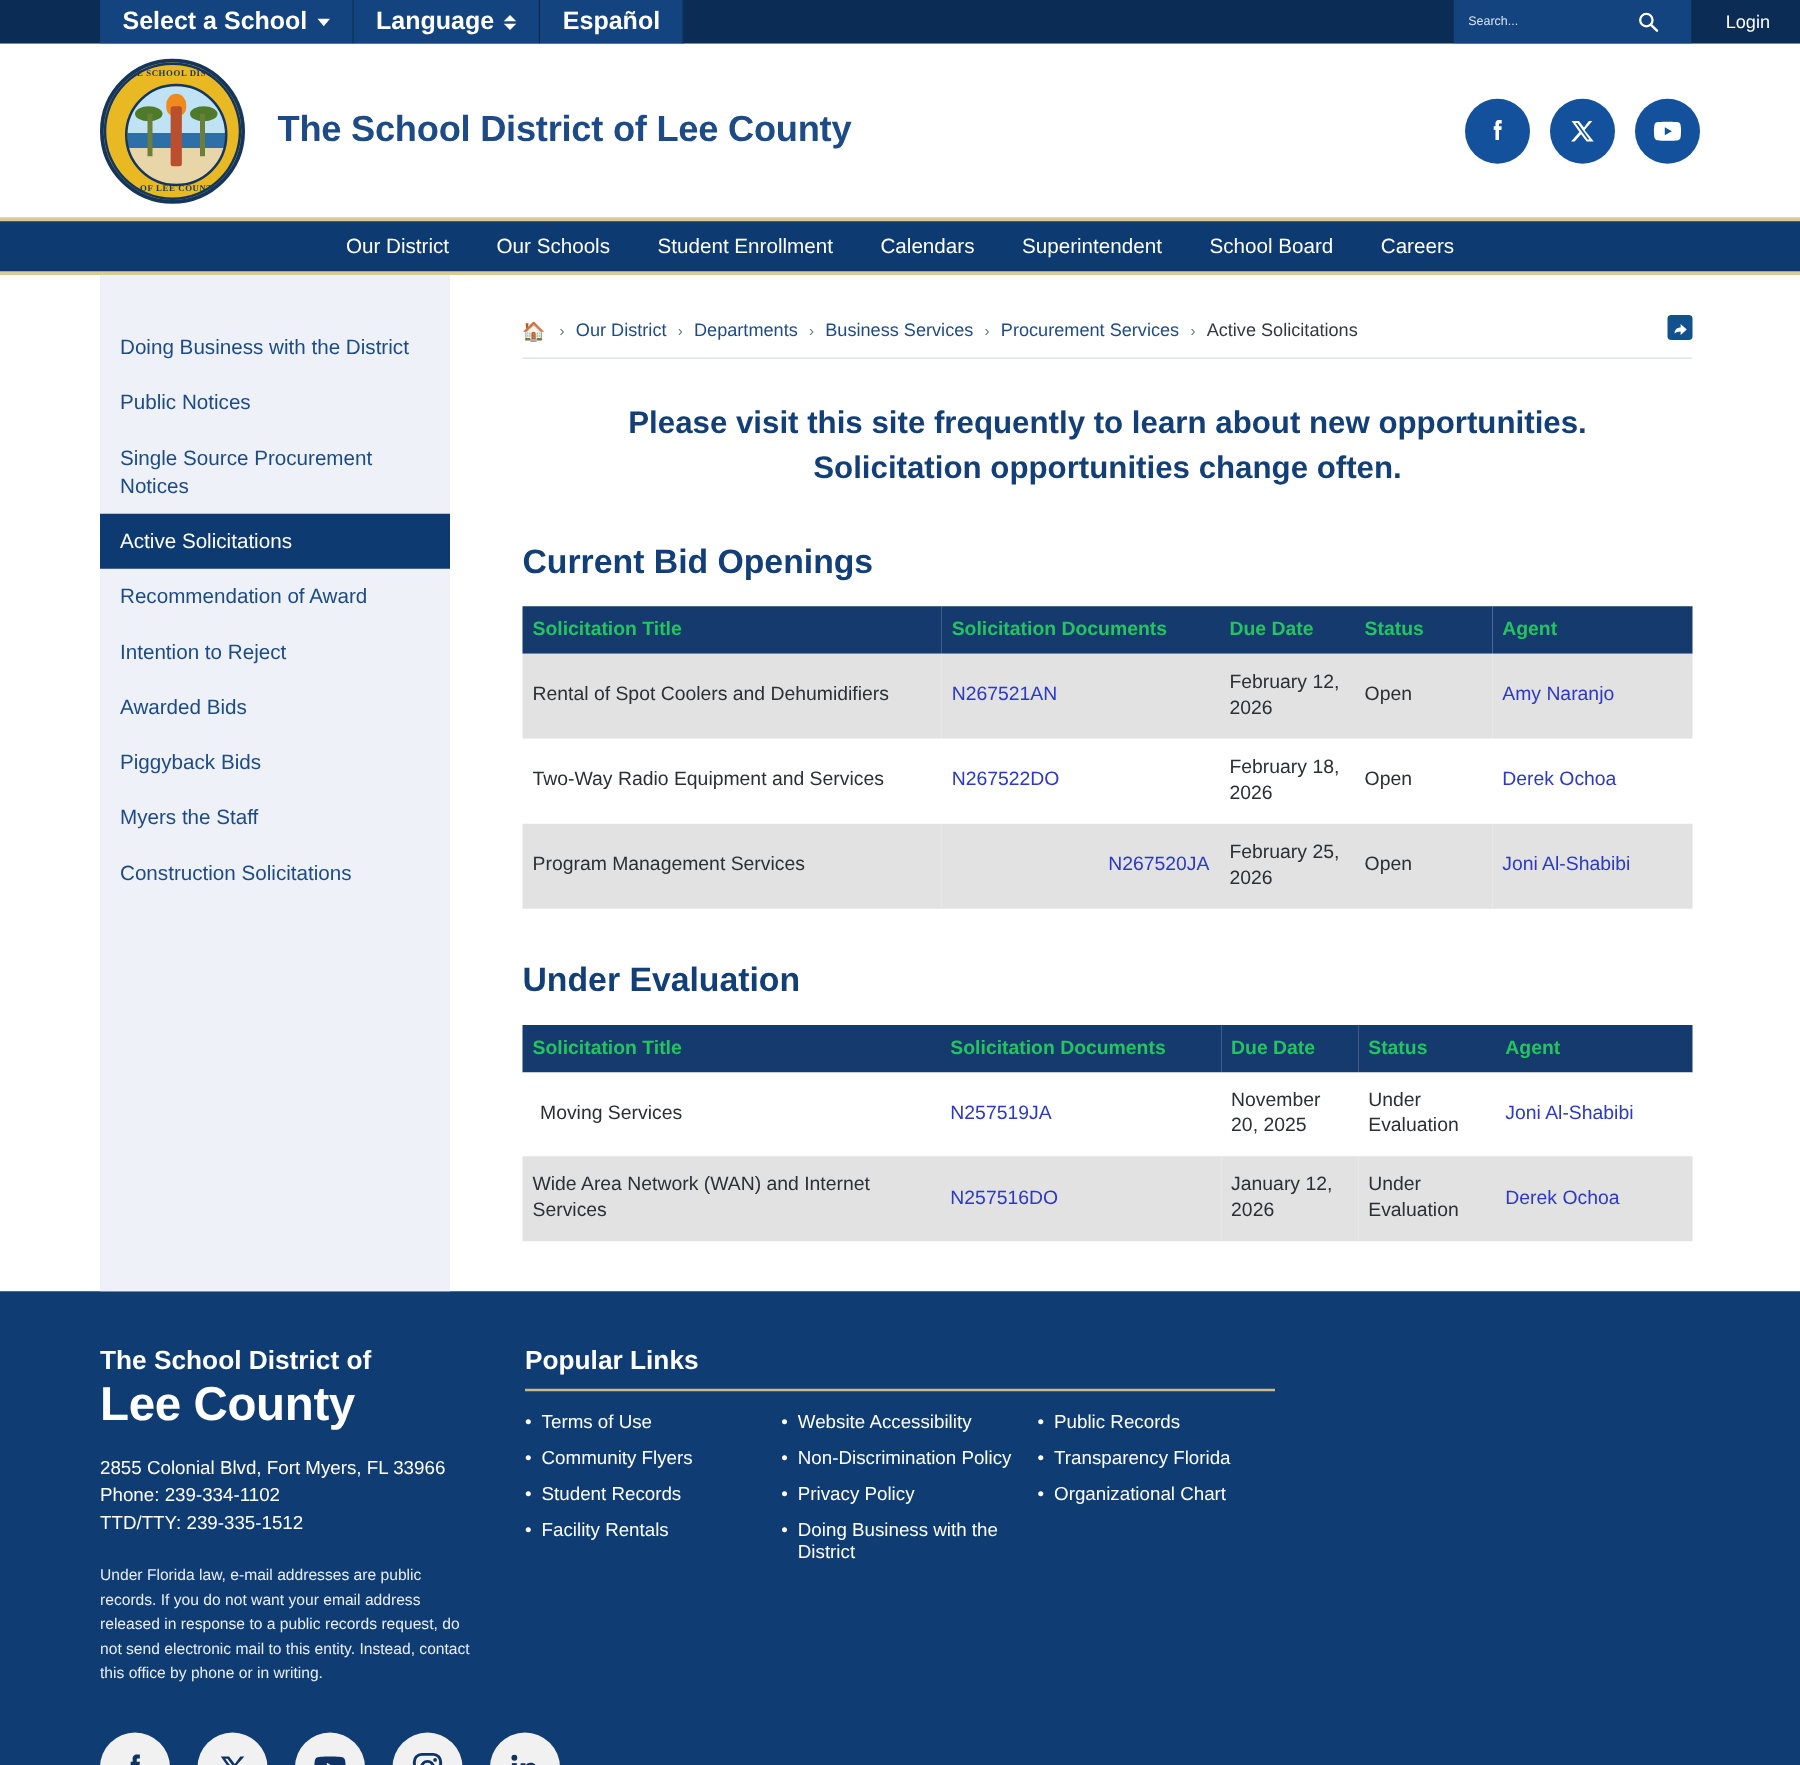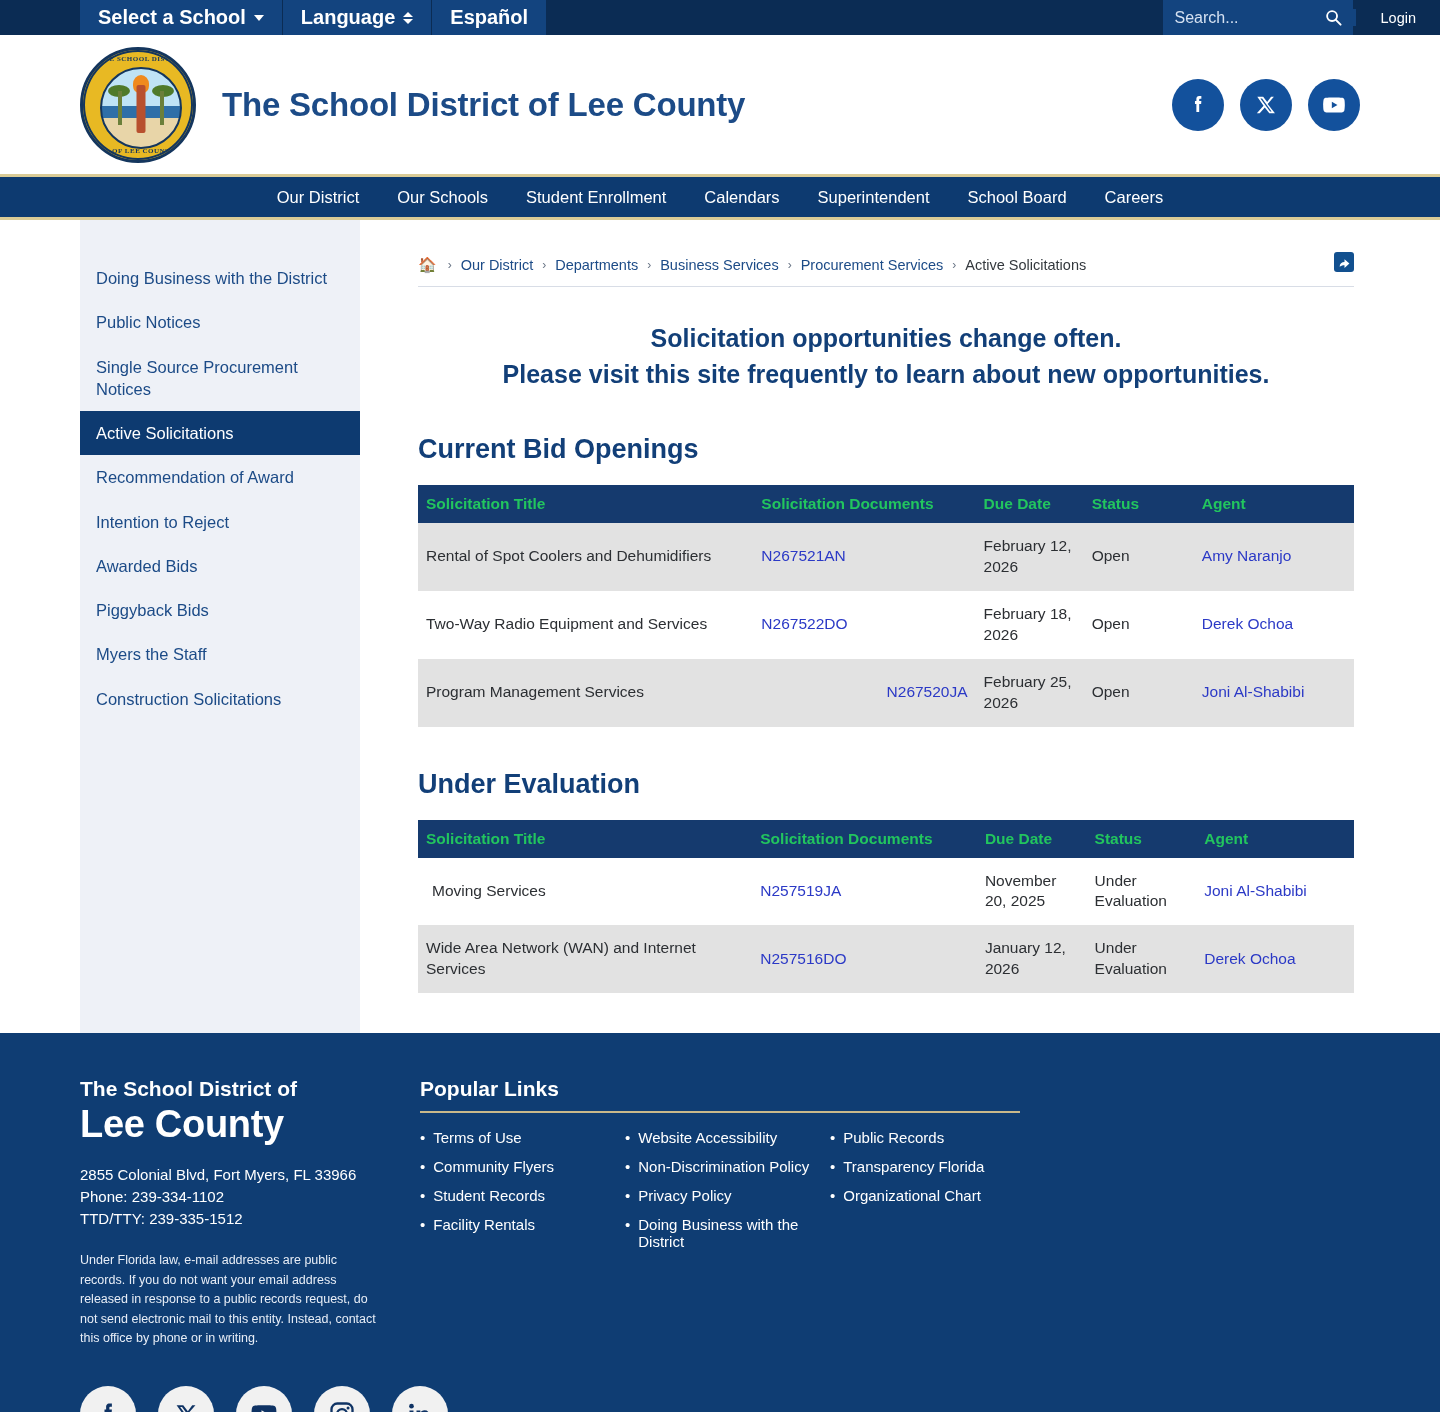--- a/index.html
+++ b/index.html
@@ -52,21 +52,21 @@
 
   .topbar-right { margin-left: auto; display: flex; align-items: stretch; }
   .search-wrap {
     display: flex; align-items: center;
     background: #13447f;
     width: 190px;
     padding: 0 12px;
   }
   .search-wrap input {
     background: transparent; border: none; outline: none;
-    color: #ffffff; font-size: 16px; width: 150px;
+    color: #ffffff; font-size: 10px; width: 150px;
     font-family: "Liberation Sans", sans-serif;
   }
   .search-wrap input::placeholder { color: #d6e2f2; }
   .search-btn {
     background: #13447f; border: none; cursor: pointer;
     display: flex; align-items: center; padding: 0 14px 0 0;
   }
   .login-link {
     display: flex; align-items: center; padding: 0 24px 0 28px;
     color: #ffffff; font-size: 14.5px; text-decoration: none;
@@ -117,21 +117,21 @@
   .logo-seal .curve-top, .logo-seal .curve-bot {
     position: absolute; left: 12px; right: 0; text-align: center;
     font-size: 7px; font-weight: 700; color: #14365e; letter-spacing: 0.5px;
     font-family: "Liberation Serif", serif;
   }
   .logo-seal .curve-top { top: 5px; }
   .logo-seal .curve-bot { bottom: 5px; }
 
   .site-title {
     margin-left: 26px;
-    font-size: 33px;
+    font-size: 29px;
     font-weight: 700;
     color: #1c4b87;
     letter-spacing: -0.2px;
   }
   .head-social {
     margin-left: auto;
     display: flex; gap: 16px; align-items: center;
   }
   .hs-circle {
     width: 52px; height: 52px; border-radius: 50%;
@@ -412,22 +412,22 @@
       <span class="sep">›</span>
       <span class="cur">Active Solicitations</span>
       <div class="share-btn">
         <svg width="13" height="13" viewBox="0 0 24 24">
             <path fill="#ffffff" d="M3 20c0-6 4-9 9-9V6l9 8-9 8v-5c-4 0-7 1-9 3z"></path>
           </svg>
       </div>
     </div>
 
     <div class="banner-note">
+      <div>Please visit this site frequently to learn about new opportunities.</div>
       <div>Solicitation opportunities change often.</div>
-      <div>Please visit this site frequently to learn about new opportunities.</div>
     </div>
 
     <h2 class="sec-title">Current Bid Openings</h2>
 
     <table class="bids t1">
       <thead>
         <tr>
           <th>Solicitation Title</th>
           <th>Solicitation Documents</th>
           <th>Due Date</th>

